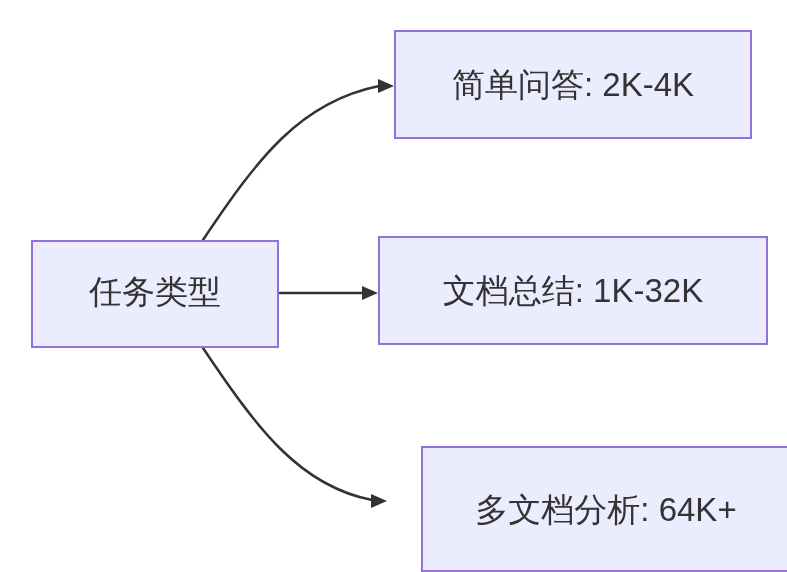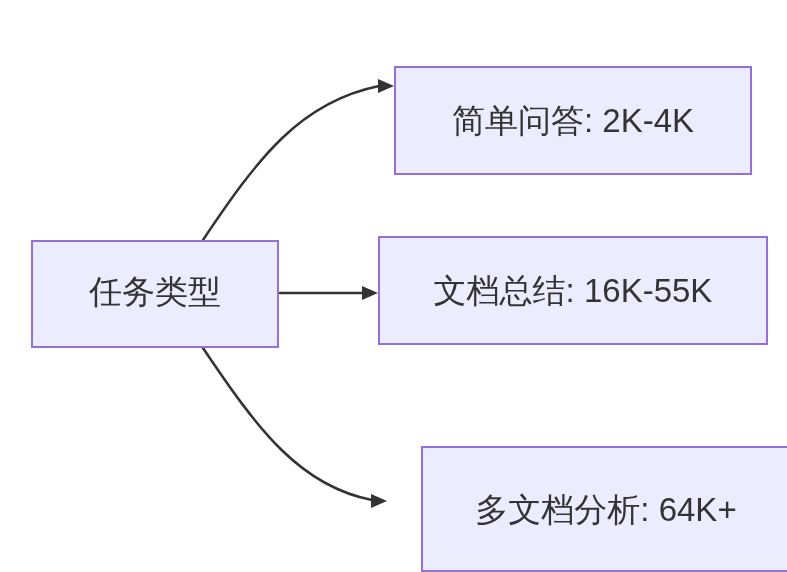--- a/index.html
+++ b/index.html
@@ -39,21 +39,21 @@
     justify-content: center;
     box-sizing: border-box;
     background: var(--node-fill, #ECECFF);
     border: 2px solid var(--node-border, #9370DB);
     color: var(--text, #333333);
     font-size: 33px;
     line-height: 1;
     white-space: nowrap;
   }
   .node-root { left: 31px;  top: 240px; width: 248px; height: 108px; font-family: Liberation Mono, monospace; }
-  .node-1    { left: 394px; top: 30px;  width: 358px; height: 109px; margin-top: 36px; }
+  .node-1    { left: 394px; top: 30px;  width: 358px; height: 109px; }
   .node-2    { left: 378px; top: 236px; width: 390px; height: 109px; }
   .node-3    { left: 387px; top: 446px; width: 370px; height: 126px; margin-left: 34px; }
 </style>
 </head>
 <body>
 
 <div class="canvas">
 
   <svg class="edges" viewBox="0 0 787 572" xmlns="http://www.w3.org/2000/svg" aria-hidden="true">
     <g>
@@ -72,20 +72,20 @@
 
   <div class="node node-root">
     <span class="node-label">任务类型</span>
   </div>
 
   <div class="node node-1">
     <span class="node-label">简单问答: 2K-4K</span>
   </div>
 
   <div class="node node-2">
-    <span class="node-label">文档总结: 16K-55K</span>
+    <span class="node-label">文档总结: 1K-32K</span>
   </div>
 
   <div class="node node-3">
     <span class="node-label">多文档分析: 64K+</span>
   </div>
 
 </div>
 
 </body></html>

